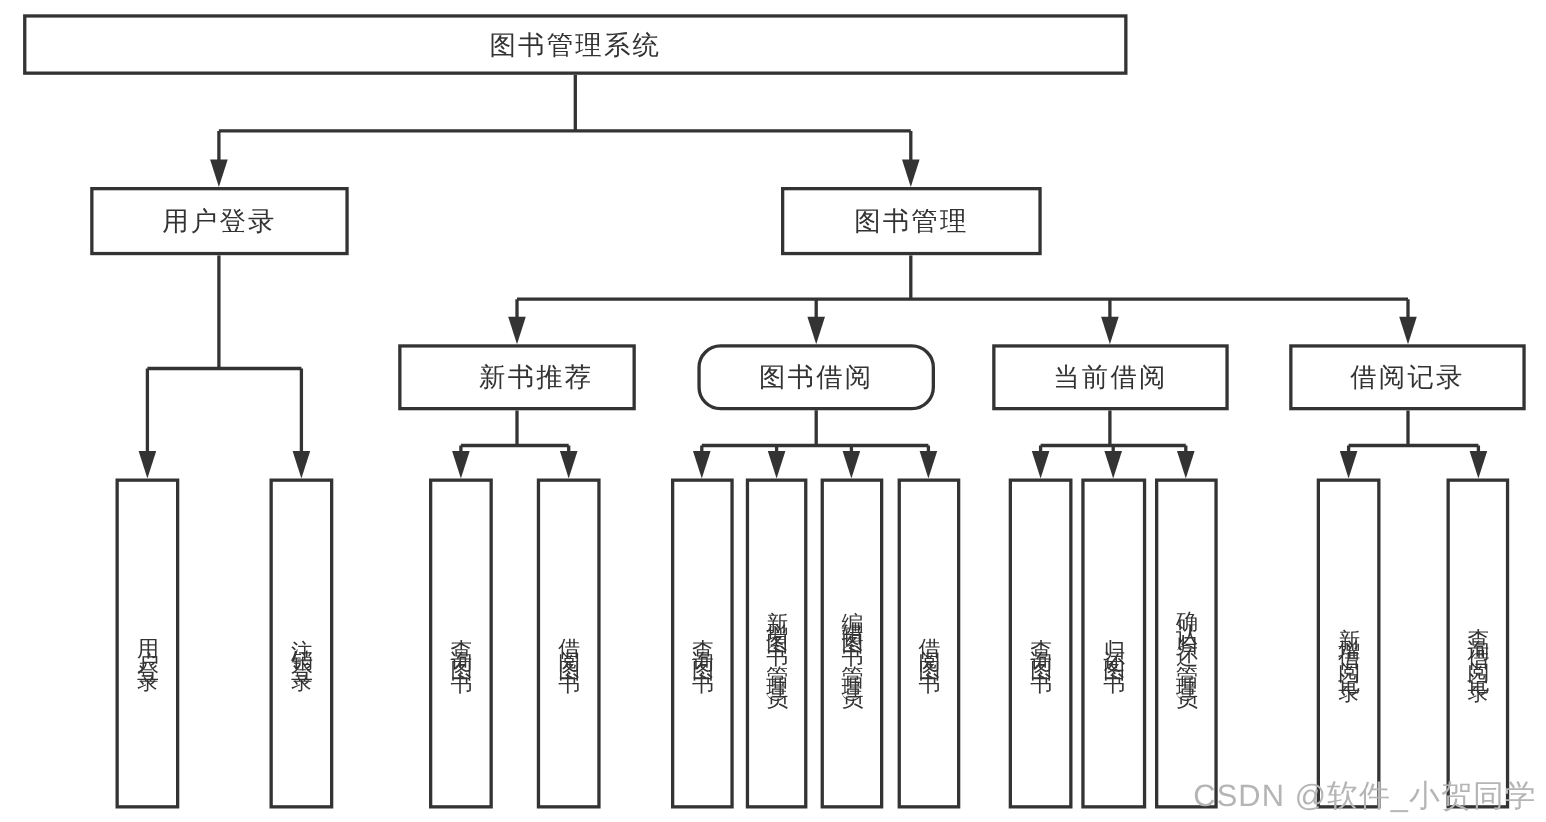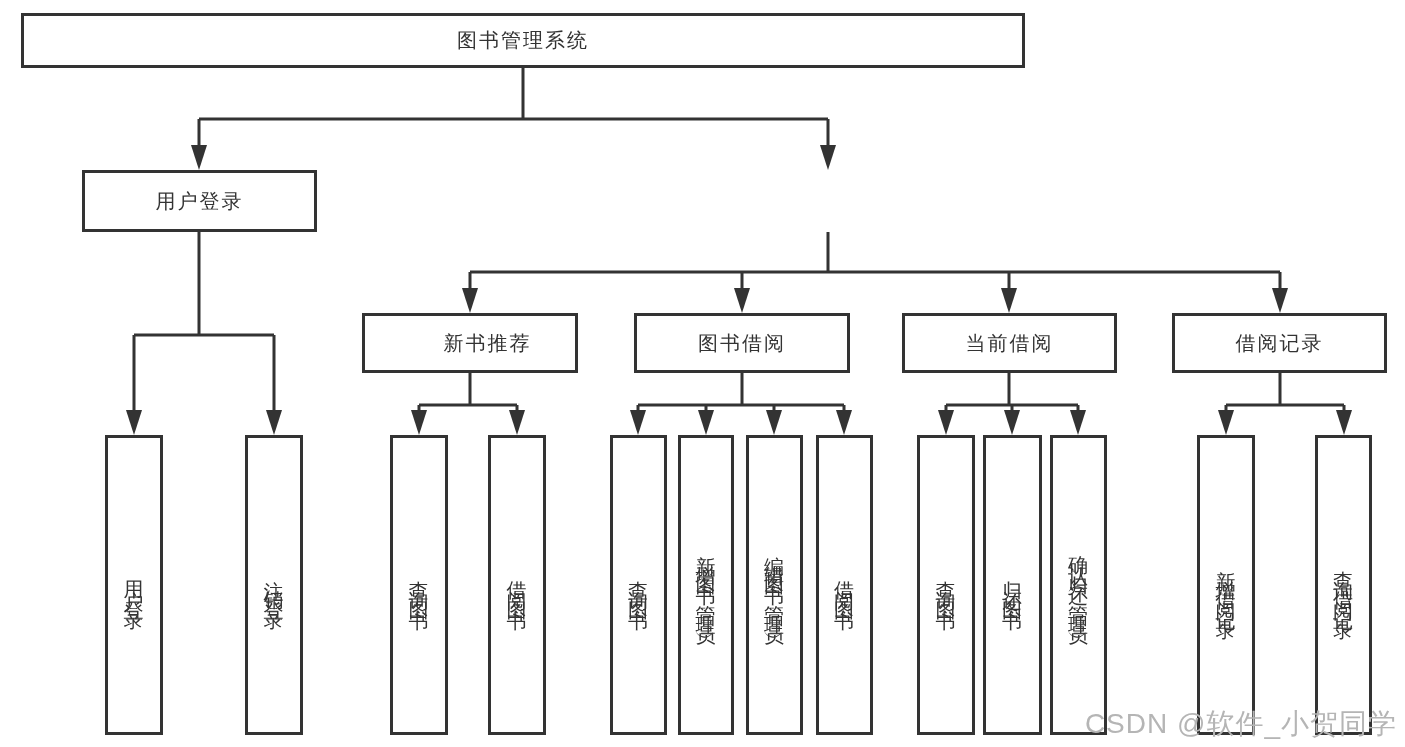--- a/index.html
+++ b/index.html
@@ -22,21 +22,21 @@
     position: absolute;
     background: #ffffff;
     border: 3px solid #333333;
     color: #333333;
     display: flex;
     align-items: center;
     justify-content: center;
     text-align: center;
   }
   .h-node {
-    font-size: 20px;
+    font-size: 24px;
     letter-spacing: 2px;
     white-space: nowrap;
   }
   .v-node span {
     writing-mode: vertical-rl;
     text-orientation: mixed;
     font-size: 20px;
     letter-spacing: 10px;
     line-height: 1;
   }
@@ -87,25 +87,28 @@
     </g>
   </svg>
 
   <div class="node h-node" style="left:21px;top:13px;width:1004px;height:55px;">
     <span>图书管理系统</span>
   </div>
 
   <div class="node h-node" style="left:82px;top:170px;width:235px;height:62px;">
     <span>用户登录</span>
   </div>
+  <div class="node h-node" style="left:710px;top:170px;width:237px;height:62px;">
+    <span>图书管理</span>
+  </div>
 
   <div class="node h-node" style="left:362px;top:313px;width:216px;height:60px;padding-left:35px;">
     <span>新书推荐</span>
   </div>
-  <div class="node h-node" style="left:634px;top:313px;width:216px;height:60px;">
+  <div class="node h-node" style="left:634px;top:313px;width:216px;height:60px;border-radius:21px;">
     <span>图书借阅</span>
   </div>
   <div class="node h-node" style="left:902px;top:313px;width:215px;height:60px;">
     <span>当前借阅</span>
   </div>
   <div class="node h-node" style="left:1172px;top:313px;width:215px;height:60px;">
     <span>借阅记录</span>
   </div>
 
   <div class="node v-node" style="left:105px;top:435px;width:58px;height:300px;">

